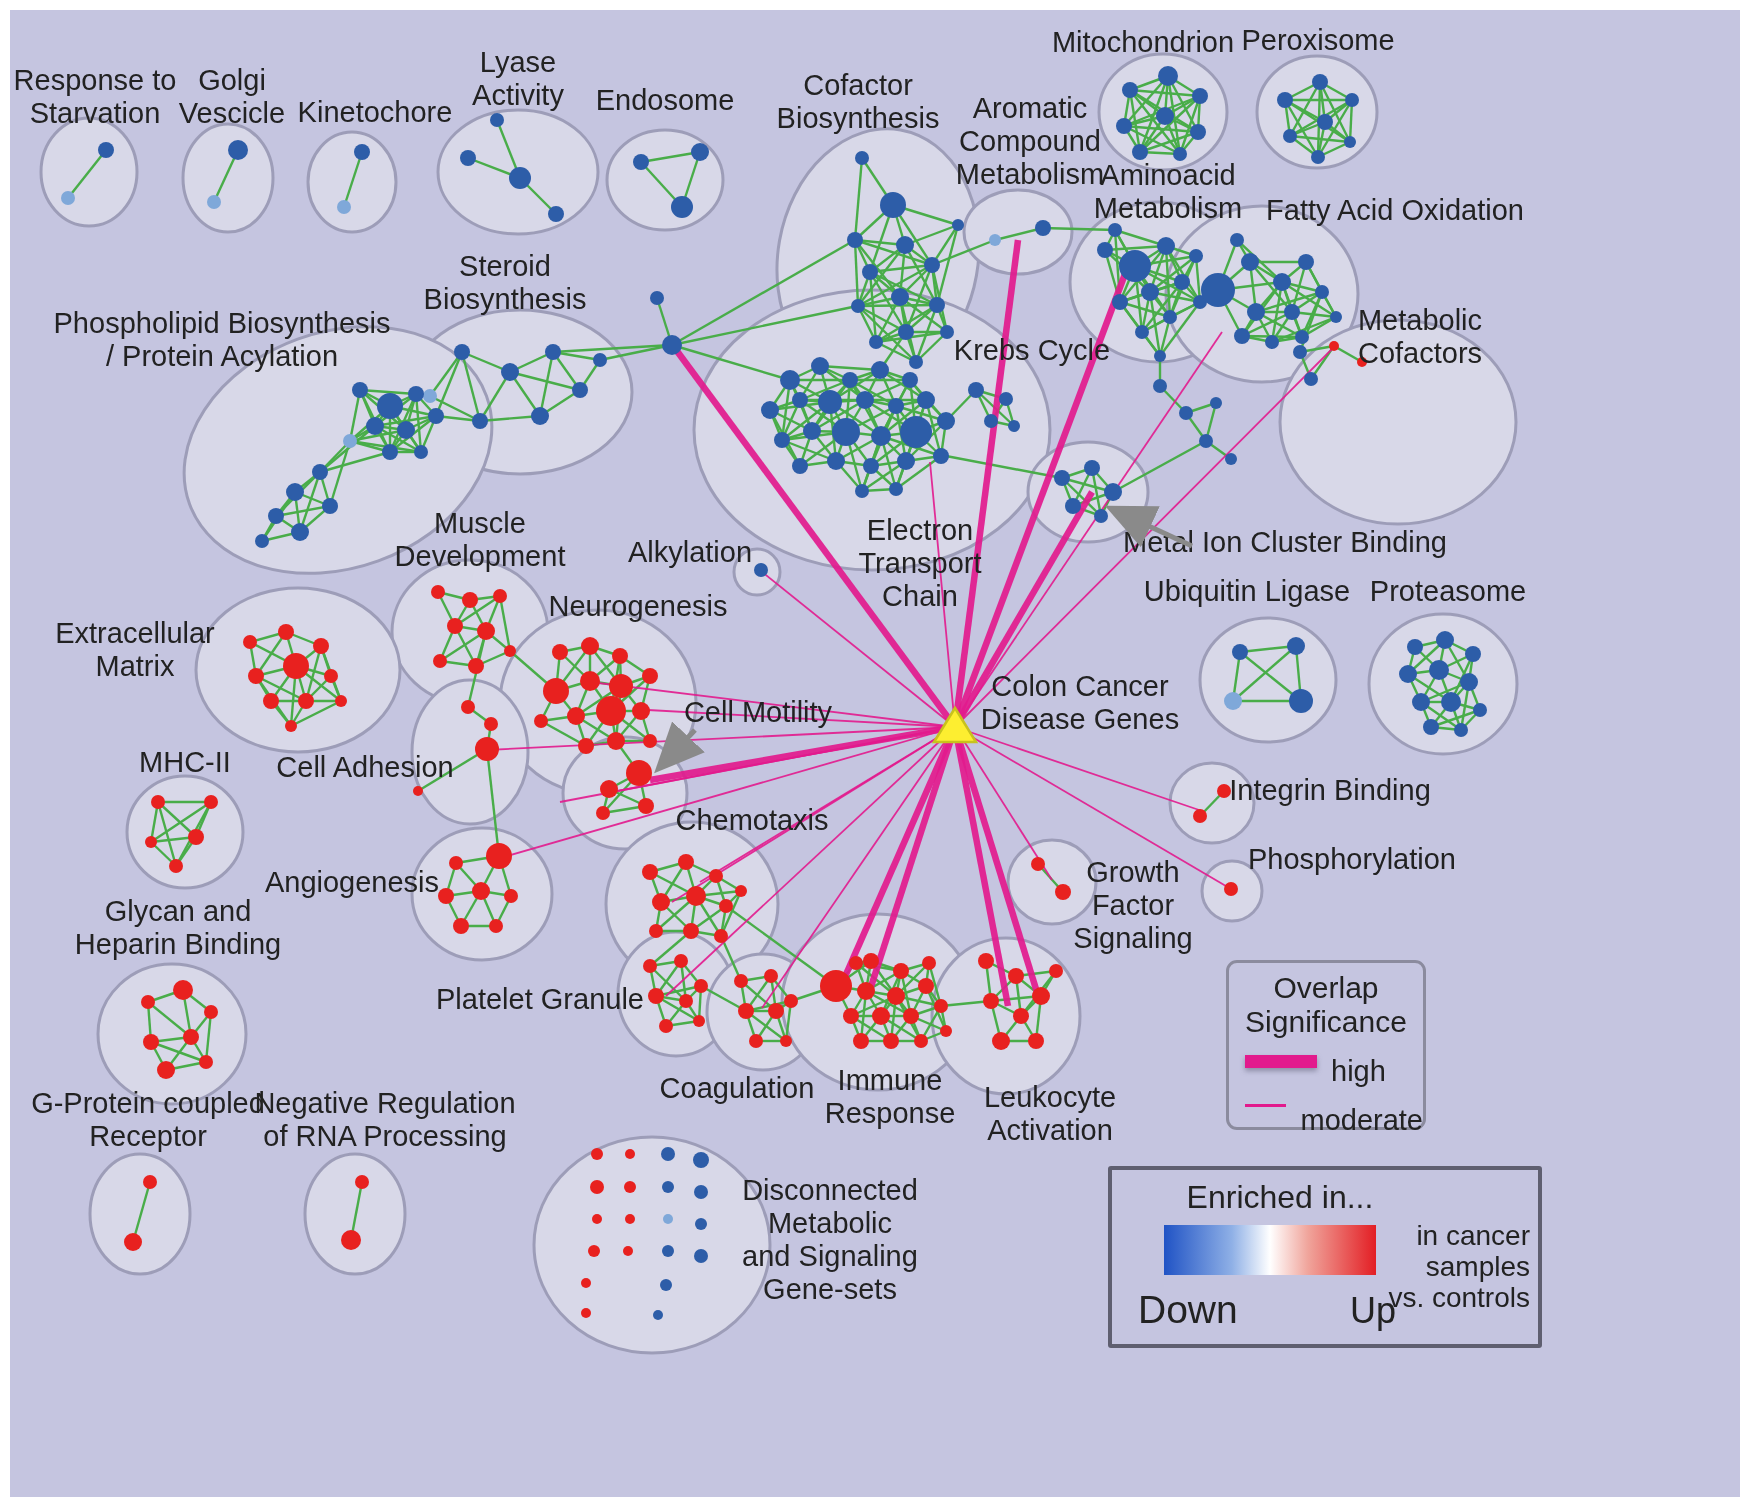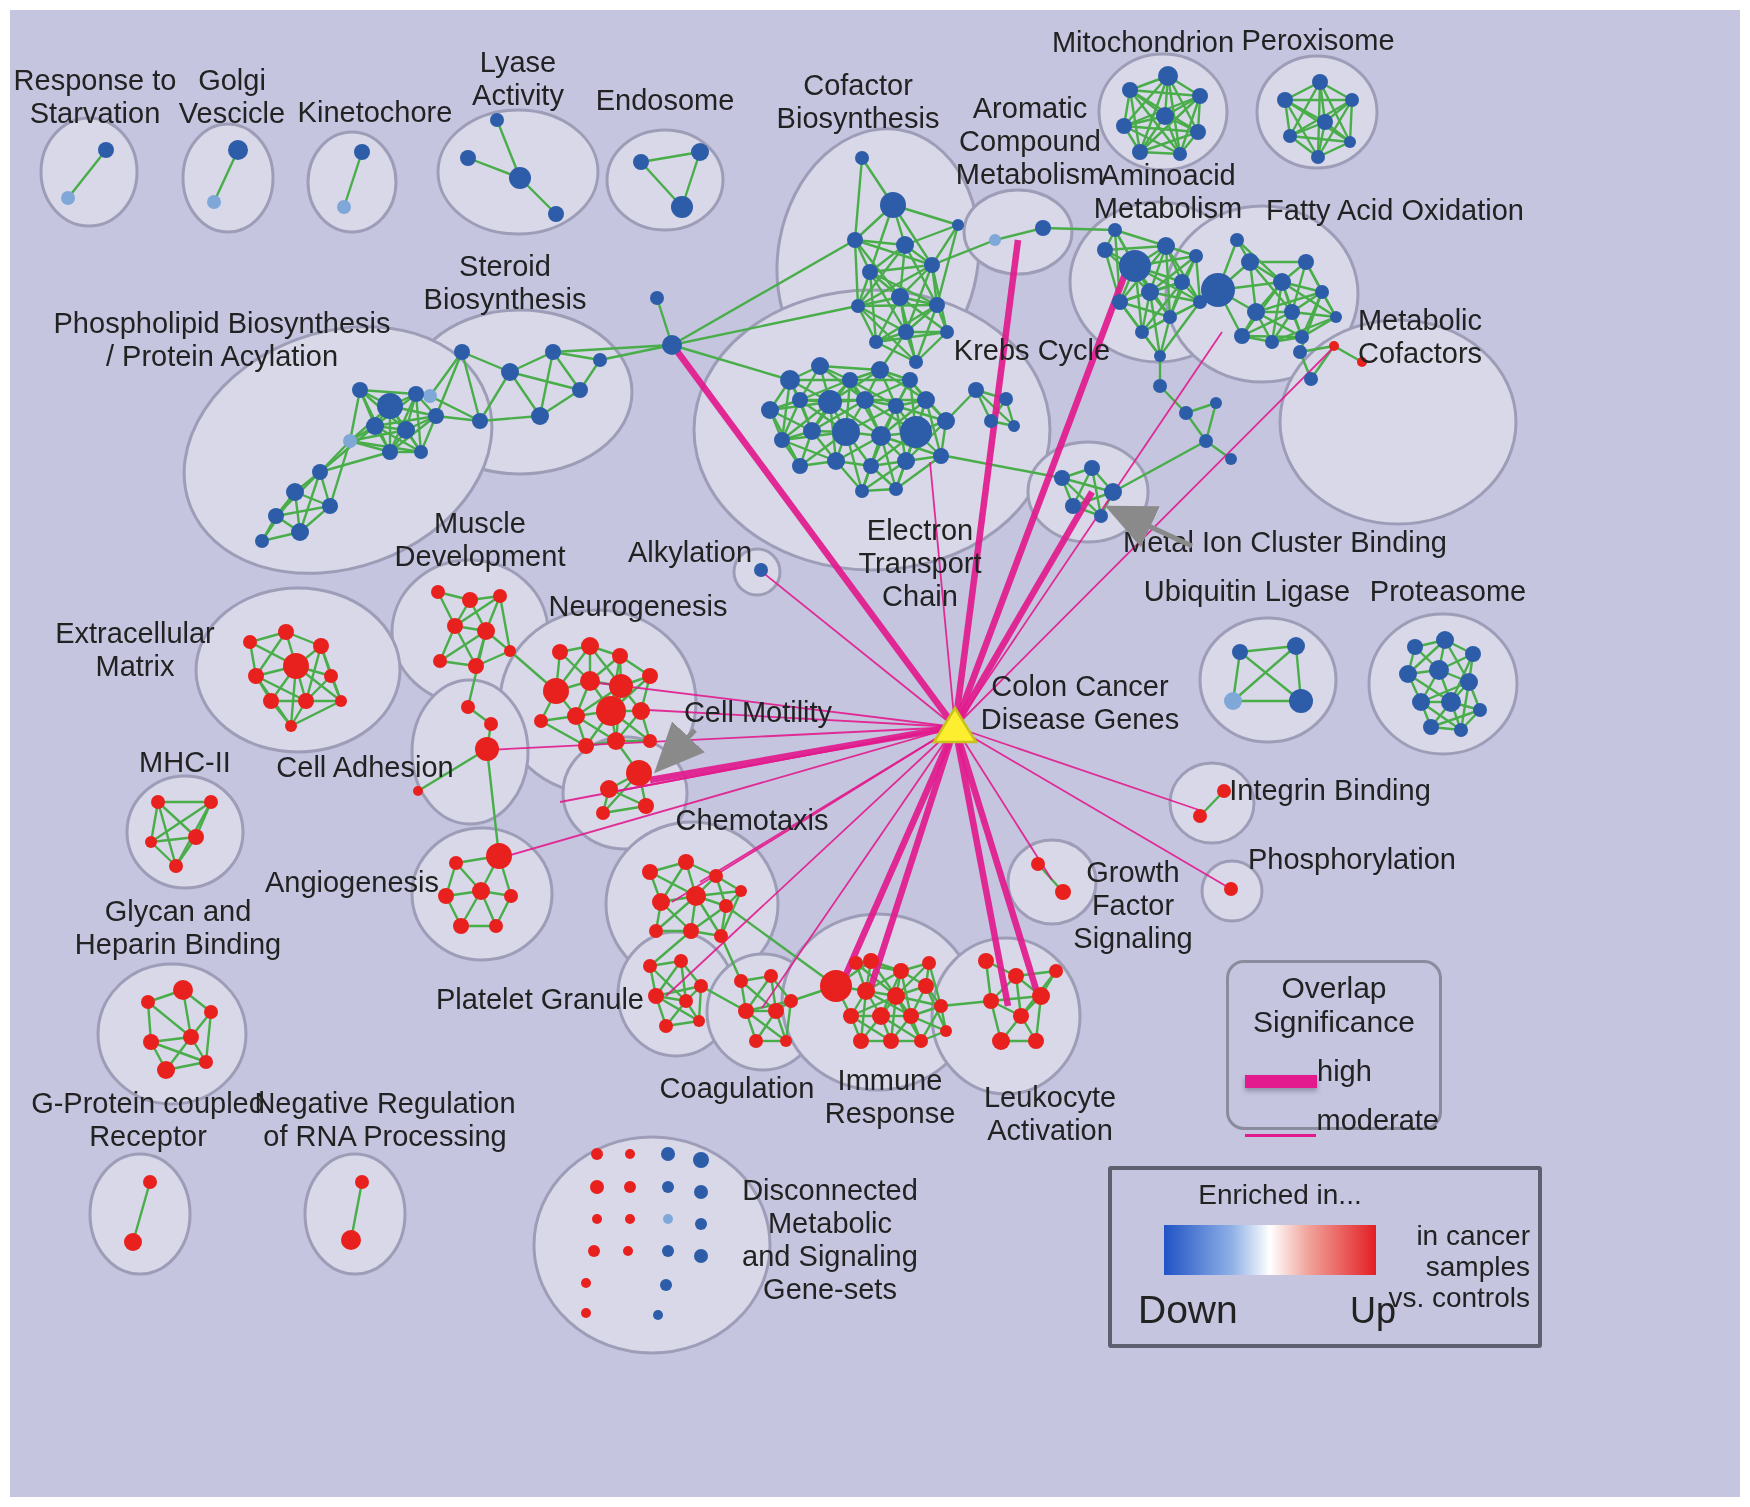--- a/index.html
+++ b/index.html
@@ -2,28 +2,28 @@
 <html><head>
 <meta charset="utf-8">
 <style>
   html,body{margin:0;padding:0}
   body{width:1750px;height:1507px;position:relative;background:#ffffff;
        font-family:"Liberation Sans",sans-serif;overflow:hidden;color:#222}
   #canvas-bg{position:absolute;left:10px;top:10px;width:1730px;height:1487px;background:#c5c5e0}
   #network-svg{position:absolute;left:0;top:0}
   svg text{font-family:"Liberation Sans",sans-serif}
   .legend{position:absolute;background:#c5c5e0;color:#222;box-sizing:border-box}
-  #legend-overlap{left:1226px;top:960px;width:216px;height:170px;border:3px solid #8b8b9e;border-radius:18px}
+  #legend-overlap{left:1226px;top:960px;width:200px;height:170px;border:3px solid #8b8b9e;border-radius:11px}
   #legend-overlap .legend-title{white-space:pre-line;text-align:center;font-size:30px;line-height:34px;margin-top:8px}
-  .sig-row{display:flex;align-items:flex-end;margin:16px 0 0 16px;font-size:29px}
+  .sig-row{display:flex;align-items:flex-start;margin:16px 0 0 16px;gap:14px;font-size:29px}
   .sig-line{display:inline-block;background:#e21a8d}
   .sig-line.high{width:72px;height:13px;box-shadow:0 3px 5px rgba(110,110,135,.65)}
   .sig-line.moderate{width:72px;height:3px}
   #legend-enriched{left:1108px;top:1166px;width:434px;height:182px;border:4px solid #5f5f70;border-radius:3px}
-  #legend-enriched .legend-title{font-size:28px;text-align:center;margin-top:9px;padding-right:90px}
+  #legend-enriched .legend-title{font-size:32px;text-align:center;margin-top:9px;padding-right:90px}
   #gradient-bar{position:absolute;left:52px;top:55px;width:212px;height:50px;
     background:linear-gradient(90deg,#2053c5 0%,#8fb0e6 32%,#ffffff 50%,#f0a49b 68%,#e31e24 100%)}
   #down-label{position:absolute;left:26px;bottom:12px;font-size:39px}
   #up-label{position:absolute;left:238px;bottom:12px;font-size:36px}
   #side-text{position:absolute;right:8px;top:50px;width:166px;font-size:28px;line-height:31px;text-align:right;white-space:pre-line}
 </style>
 </head>
 <body>
 
 <div id="canvas-bg"></div>

